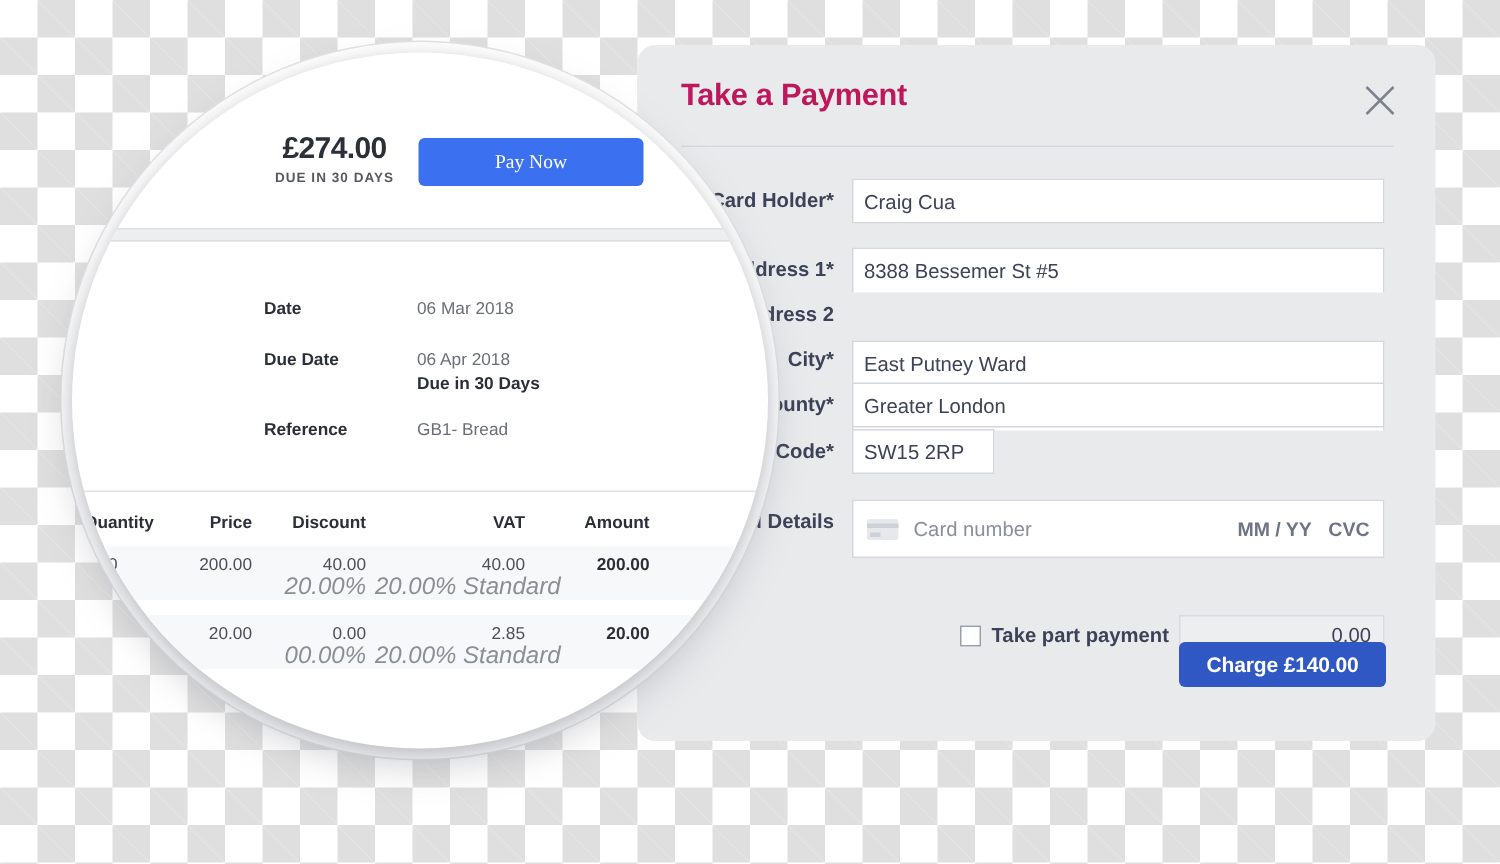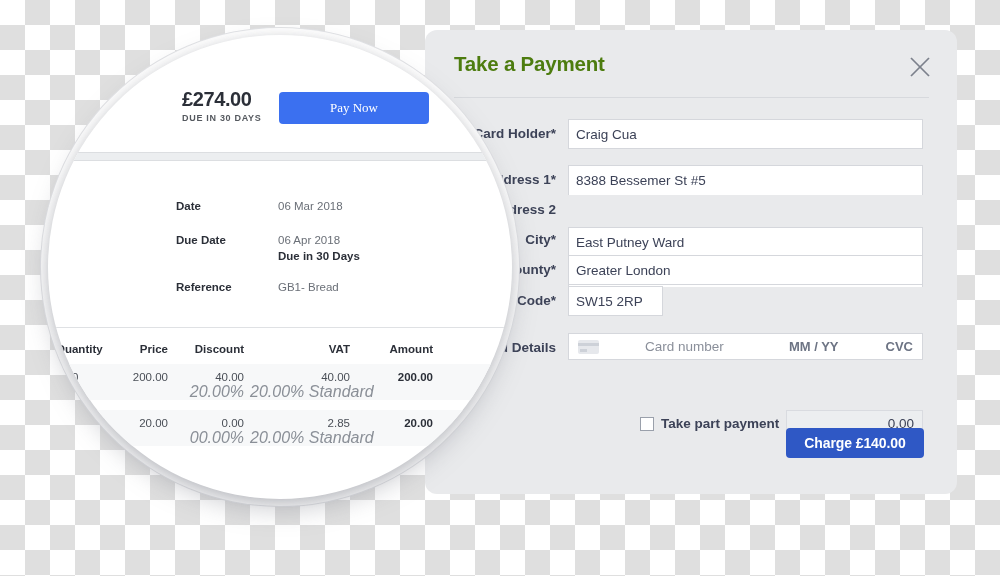--- a/index.html
+++ b/index.html
@@ -30,21 +30,21 @@
     background: #e9eaec;
     border-radius: 12px 12px 12px 12px;
     box-sizing: border-box;
   }
   #panel-title {
     position: absolute;
     left: 29px;
     top: 22px;
     font-size: 20.5px;
     font-weight: bold;
-    color: #4d7c0f;
+    color: #be185d;
     letter-spacing: -0.2px;
   }
   #close-icon {
     position: absolute;
     right: 26px;
     top: 26px;
     width: 22px;
     height: 22px;
     cursor: pointer;
   }
@@ -88,26 +88,25 @@
     line-height: 28px;
     padding: 1px 7px;
     white-space: nowrap;
     overflow: hidden;
   }
   .form-input.stacked-top    { border-bottom-width: 0; }
   .form-input.stacked-mid    { border-bottom-width: 0; margin-top: 32px; }
   .form-input.narrow         { width: 95px; }
 
   #card-details-row .form-input {
-    height: 27px;
+    height: 39px;
     line-height: 27px;
     display: flex;
     align-items: center;
     padding: 0 9px;
-    gap: 36px;
   }
   #card-icon {
     width: 21px;
     height: 14px;
     border-radius: 2px;
     background: #e6e8ec;
     position: relative;
     flex: 0 0 auto;
     margin-right: 10px;
   }
@@ -221,20 +220,21 @@
     top: -35px;
     width: 560px;
     height: 560px;
   }
 
   #invoice-amount {
     position: absolute;
     left: 182px;
     top: 88px;
     width: 82px;
+    text-align: center;
   }
   #invoice-amount .amt {
     font-size: 20px;
     font-weight: bold;
     color: #2b2f38;
     letter-spacing: -0.4px;
     display: block;
     line-height: 22px;
   }
   #invoice-amount .due-note {

